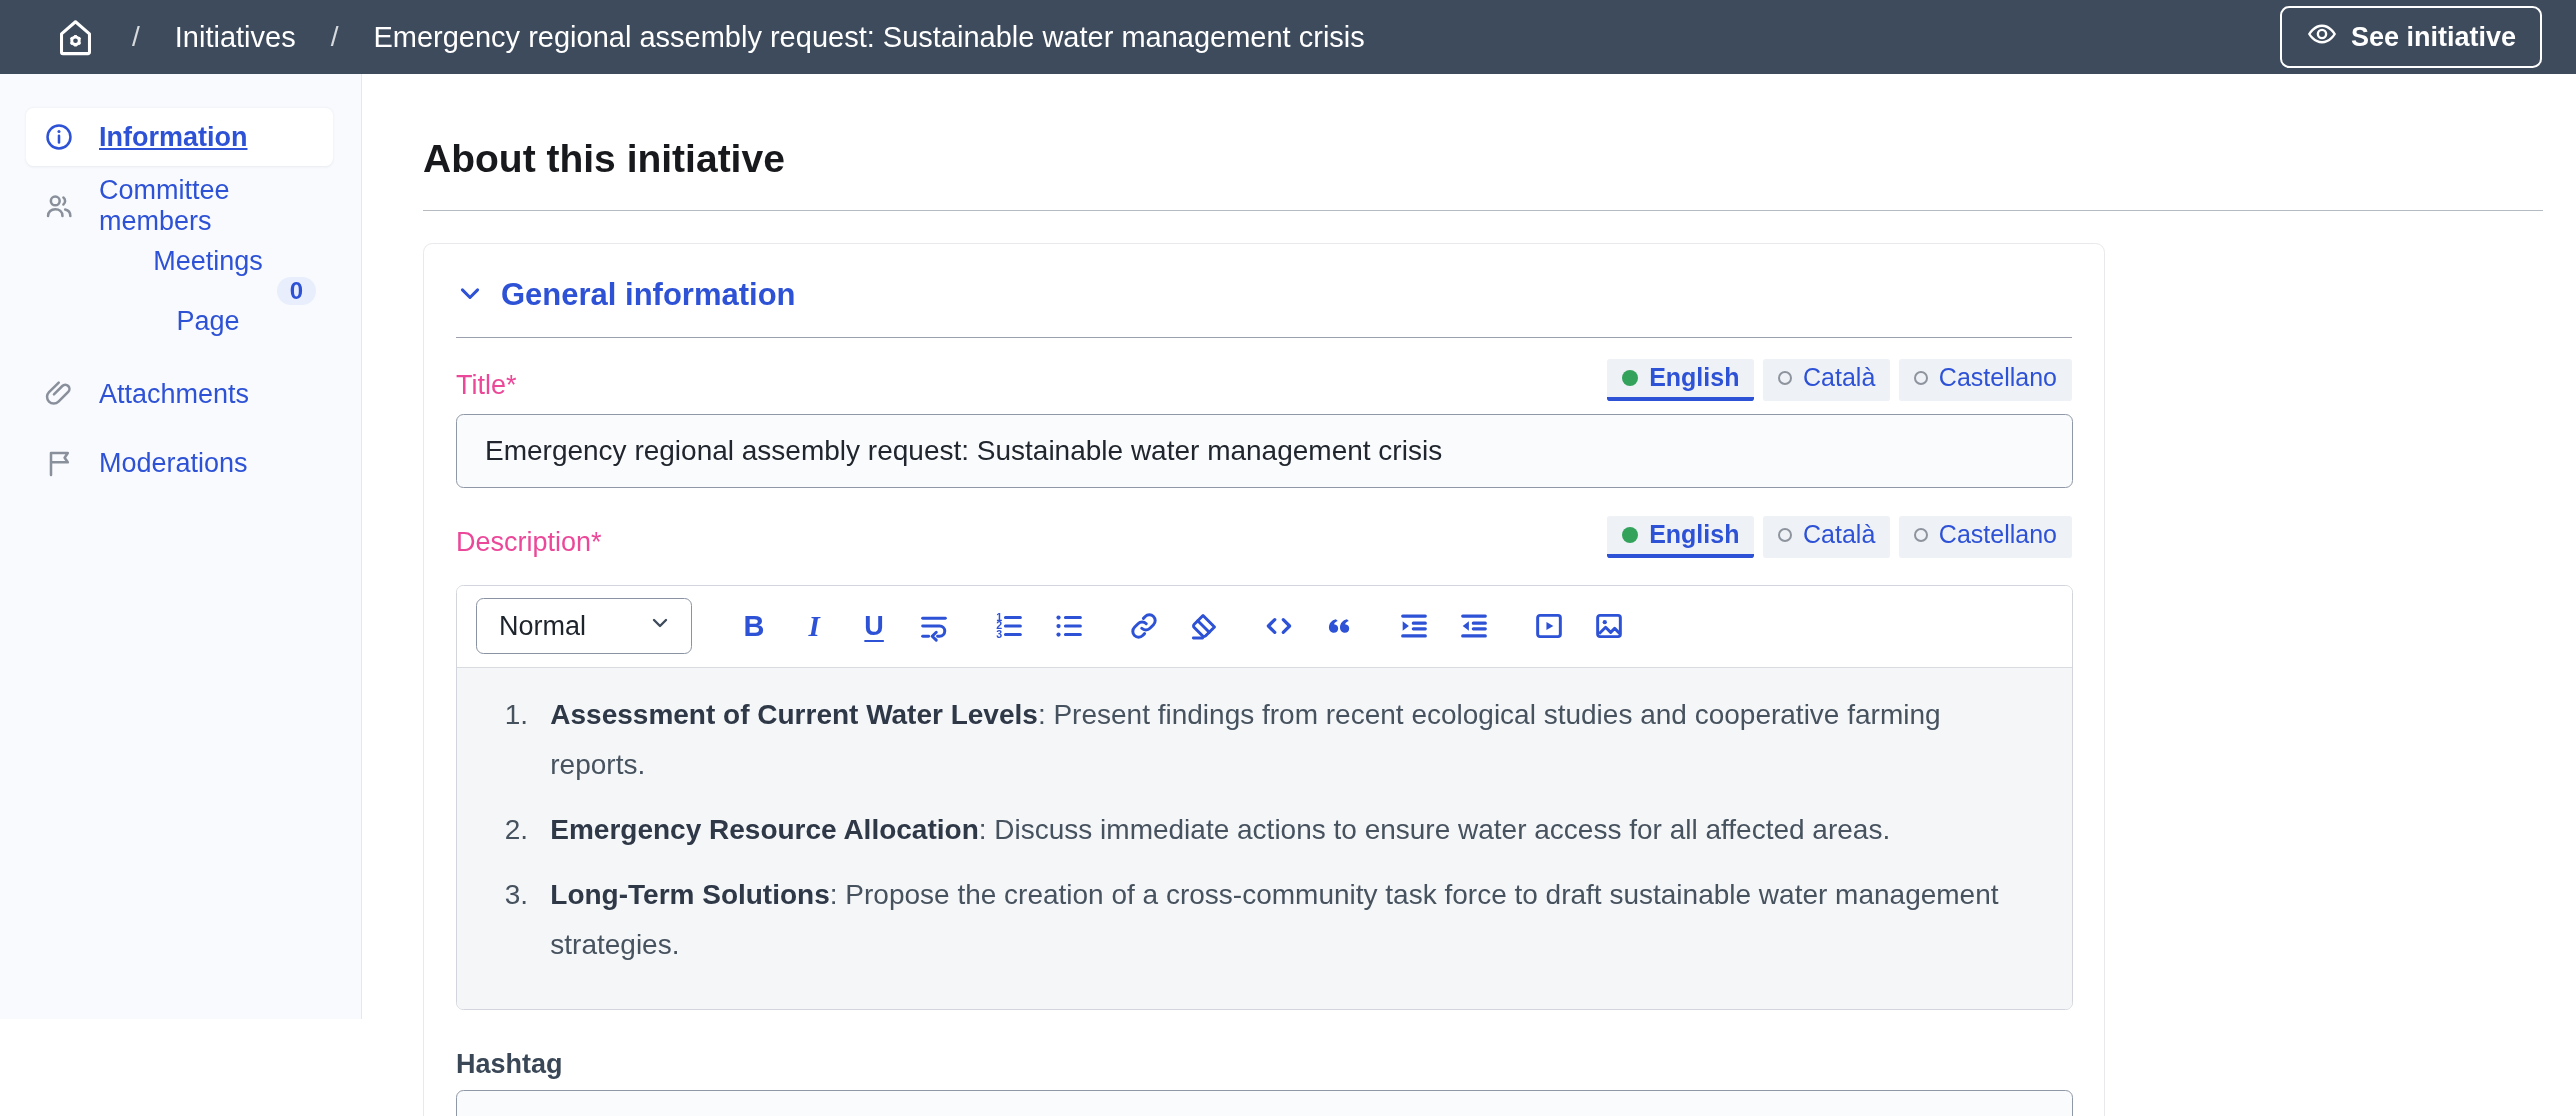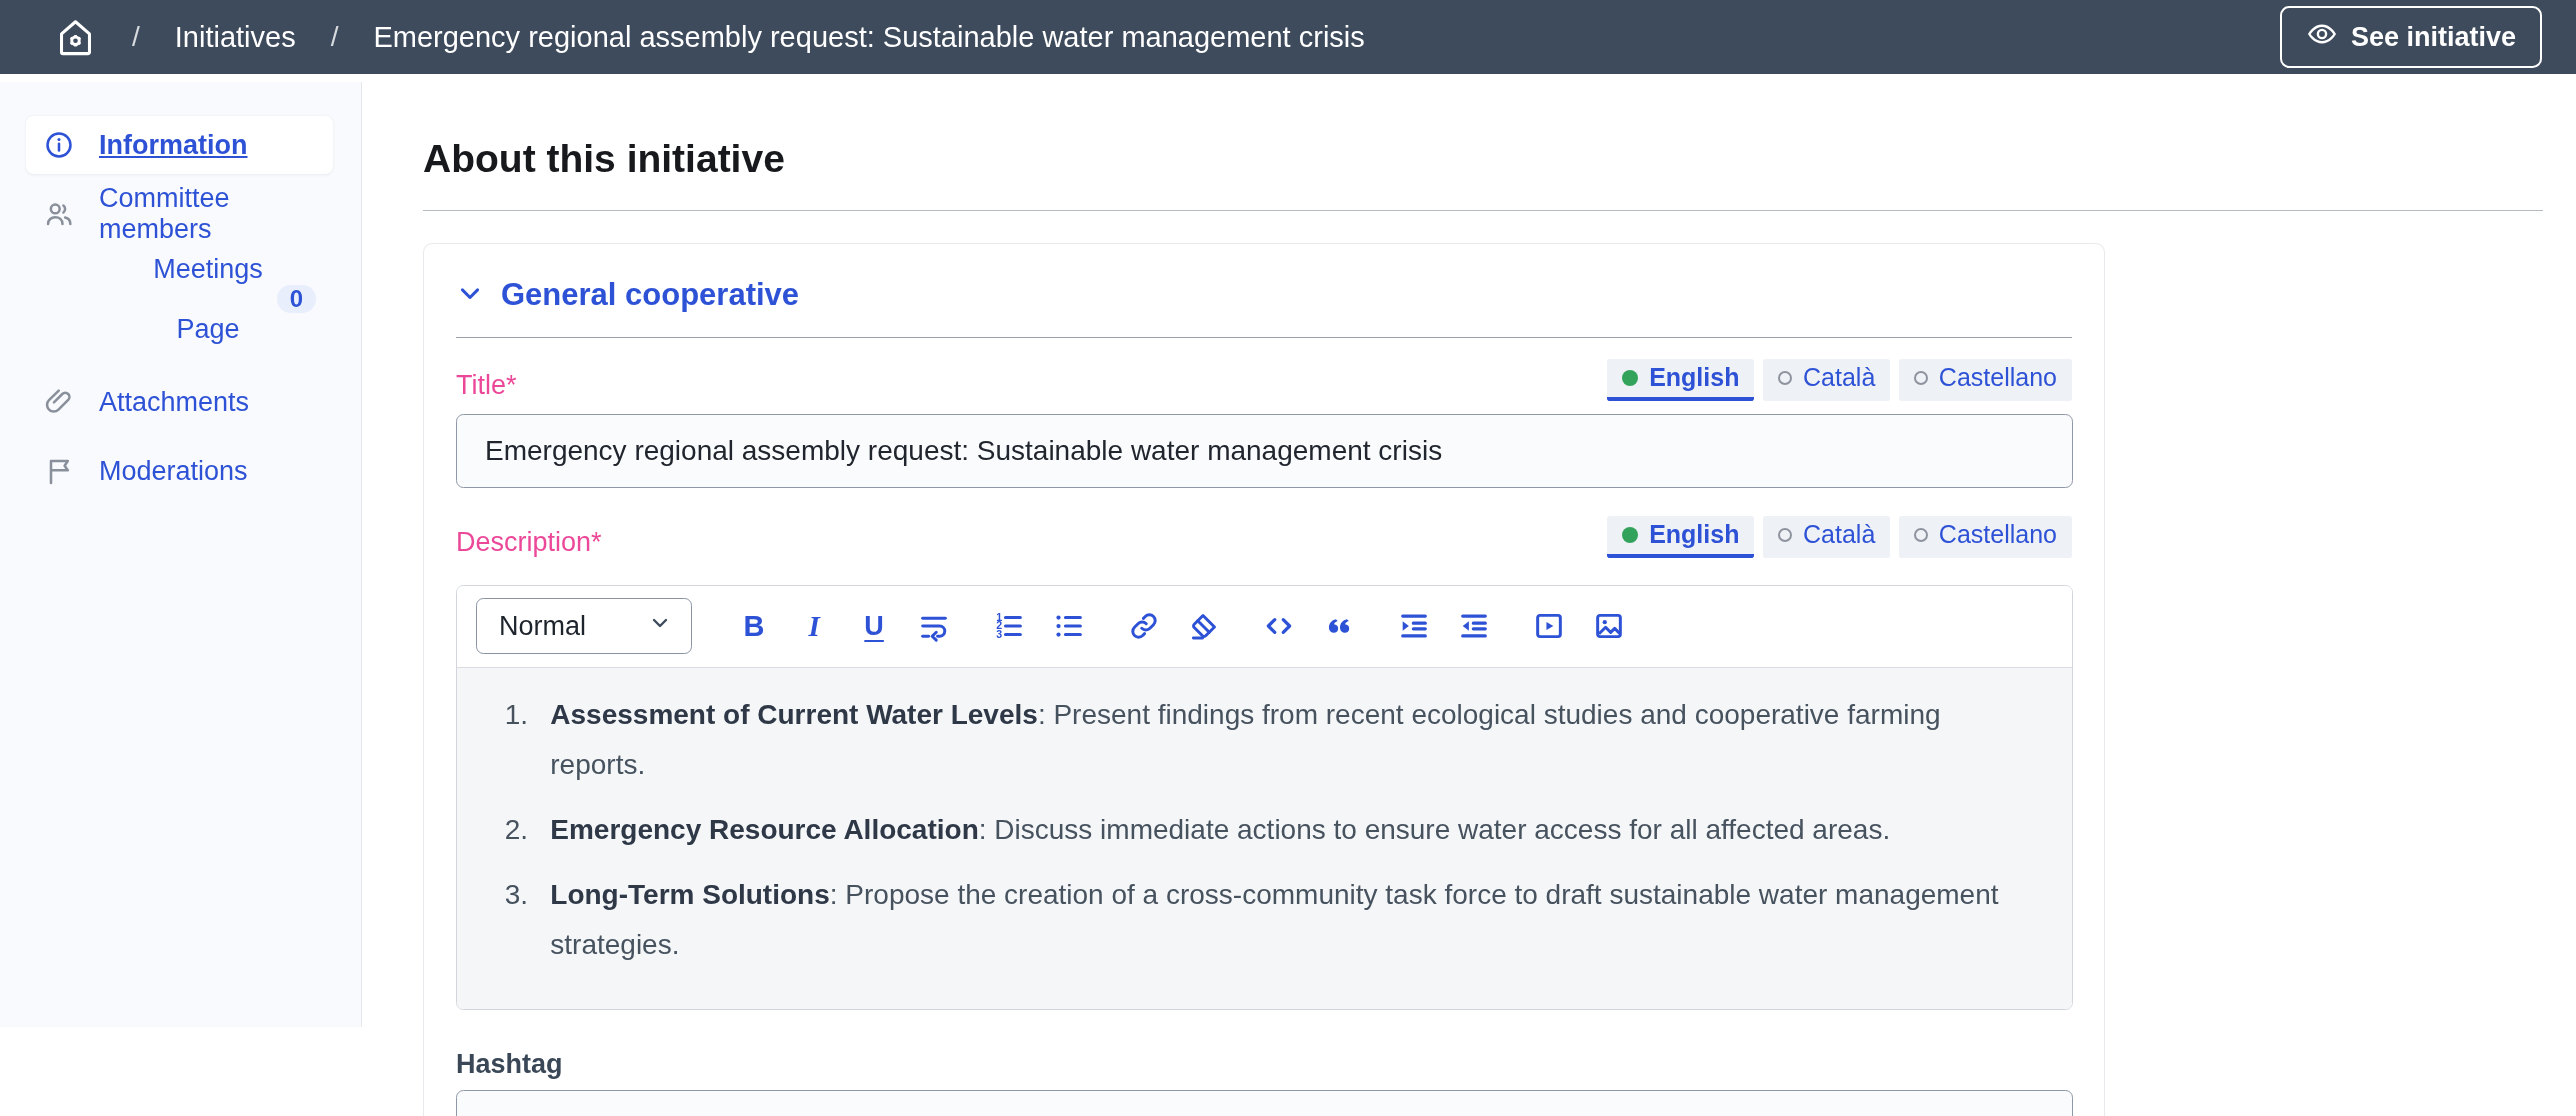--- a/index.html
+++ b/index.html
@@ -13,21 +13,21 @@
   .crumb-sep { color:rgba(255,255,255,.8); font-size:28px; }
   .crumb-link { color:#ffffff; text-decoration:none; white-space:nowrap; }
   .home-ic { width:43px; height:43px; display:block; }
   .see-btn { margin-left:auto; display:flex; align-items:center; gap:13px;
     border:2.8px solid #ffffff; border-radius:9.3px; background:transparent;
     color:#ffffff; font-size:27px; font-weight:700; padding:9.3px 24px; cursor:pointer;
     font-family:"Liberation Sans", sans-serif; white-space:nowrap; }
 
   
   .sidebar { position:absolute; left:0; top:74px; width:362px; height:945px;
-    background:#f8fafd; border-right:1.9px solid #e4e7ec; padding-top:34px;margin-top:8px; }
+    background:#f8fafd; border-right:1.9px solid #e4e7ec; padding-top:34px; }
   .side-item { display:flex; align-items:center; height:58px; margin:0 28px 11.2px 26px;
     padding:0 17px; border-radius:7.4px; color:#2e52d6; font-size:27px; cursor:pointer; }
   .side-item.active { background:#ffffff; box-shadow:0 0.9px 2.8px rgba(40,50,70,.08); }
   .side-item.active .side-label { font-weight:700; text-decoration:underline; }
   .side-item .ic { width:32px; height:32px; margin-right:24px; flex:0 0 auto; }
   .side-item.indent { padding-left:74px; height:52px; margin-bottom:7.4px;flex-direction:column; }
   .badge { margin-left:auto; background:#e8eefb; color:#2e52d6; font-weight:700;
     font-size:24px; border-radius:930px; min-width:39px; height:35px;
     display:flex; align-items:center; justify-content:center; padding:0 9.3px; }
 
@@ -174,21 +174,21 @@
   <hr class="rule">
 
   <section class="card">
 
     <div class="section-head">
       <span>
         <svg class="chev" viewBox="0 0 24 24" fill="none" stroke="#2e52d6" stroke-width="2.6" stroke-linecap="round" stroke-linejoin="round">
           <polyline points="5.5,8.5 12,15 18.5,8.5"></polyline>
         </svg>
       </span>
-      <span class="section-title">General cooperative</span>
+      <span class="section-title">General information</span>
     </div>
     <hr class="inner">
 
     <div class="field-row">
       <span class="field-label">Title*</span>
       <div class="lang-tabs">
         <div class="lang-tab active">
           <span class="dot-on"></span>
           <span>English</span>
         </div>

